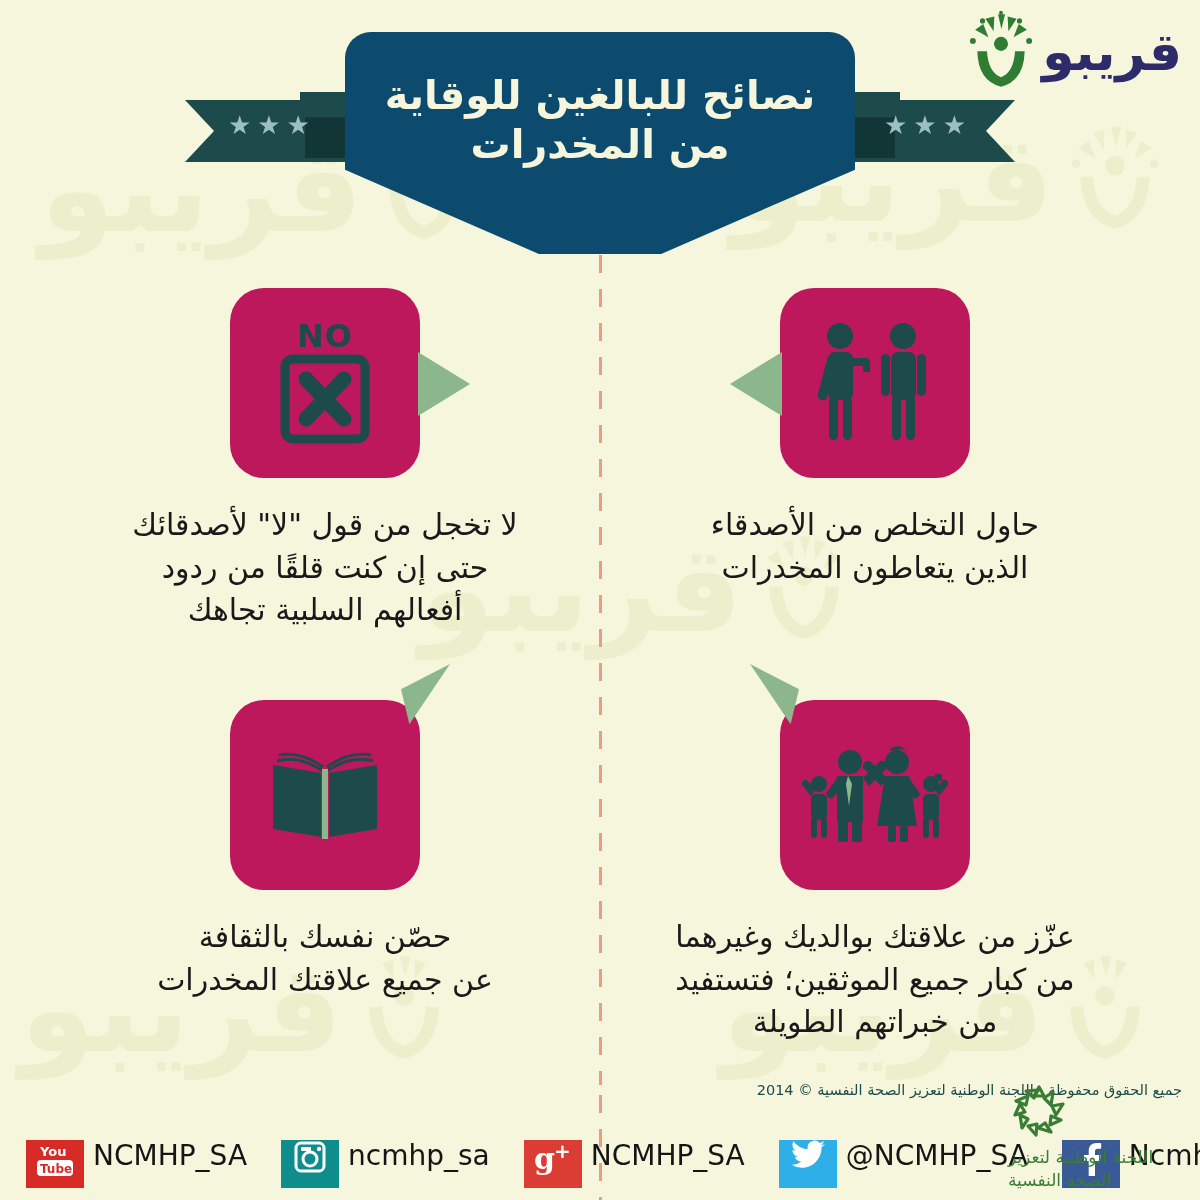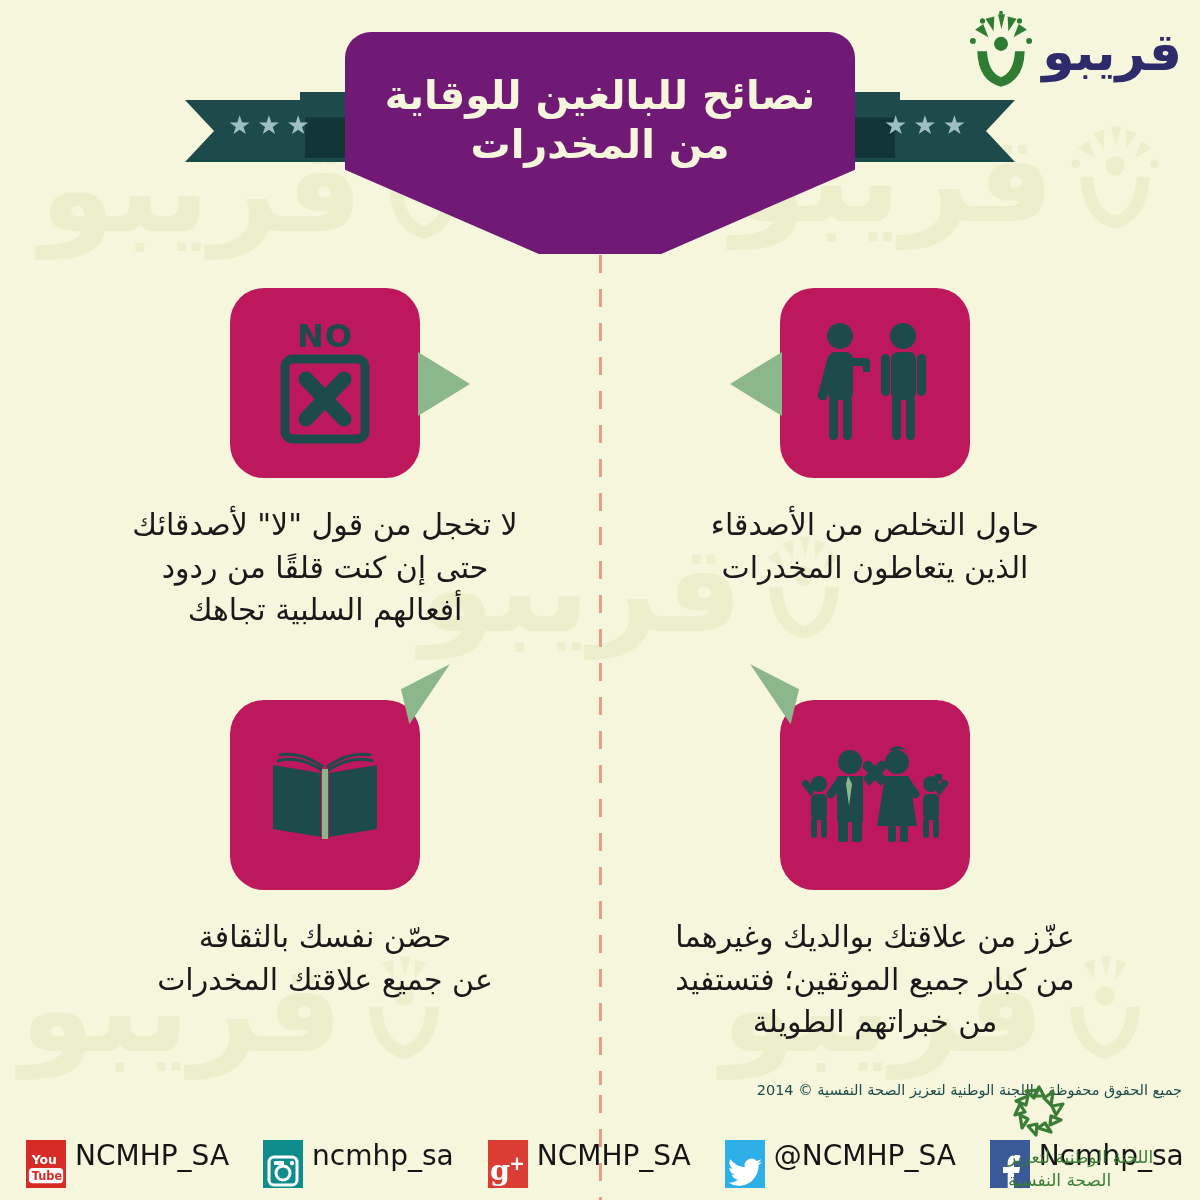--- a/index.html
+++ b/index.html
@@ -72,21 +72,21 @@
     color: #9DBFBF; font-size: 26px; letter-spacing: 6px;
     line-height: 1;
   }
   .stars-left  { left: 228px; }
   .stars-right { right: 228px; }
 
   #title-plate {
     position: absolute;
     left: 345px; top: 32px;
     width: 510px; height: 222px;
-    background: #701a75;
+    background: #0c4a6e;
     border-radius: 26px 26px 0 0;
     clip-path: polygon(0 0, 100% 0, 100% 62%, 62% 100%, 38% 100%, 0 62%);
     display: flex; align-items: center; justify-content: center;
   }
   #title-text {
     color: #F5F6DC;
     font-size: 40px; font-weight: bold;
     text-align: center; line-height: 1.22;
     padding-bottom: 46px; white-space: pre-line;
   }
@@ -173,22 +173,22 @@
     align-items: center; justify-content: flex-end;
     gap: 0;
     direction: ltr;
     padding-left: 26px;
   }
   .social {
     display: flex; align-items: center; gap: 9px;
     margin-right: 34px;
   }
   .social-badge {
-    width: 40px; height: 48px;
-    display: flex; align-items: flex-end; justify-content: center;
+    width: 58px; height: 48px;
+    display: flex; align-items: flex-start; justify-content: center;
     color: #fff; font-weight: bold; margin-top: 18px;
   }
   .social-handle {
     font-size: 28px; color: #151515;
     font-family: "DejaVu Sans", "Liberation Sans", sans-serif;
   }
   .bg-facebook  { background: #3A5997; }
   .bg-twitter   { background: #2FAFE8; }
   .bg-gplus     { background: #DB3C33; }
   .bg-instagram { background: #0F8C8C; }

